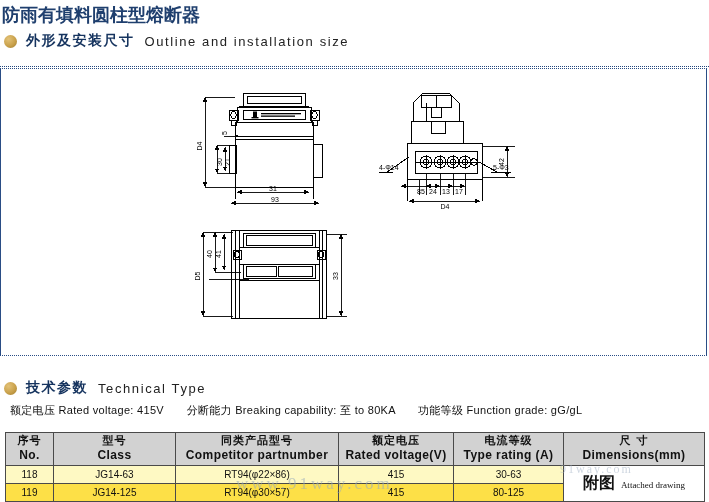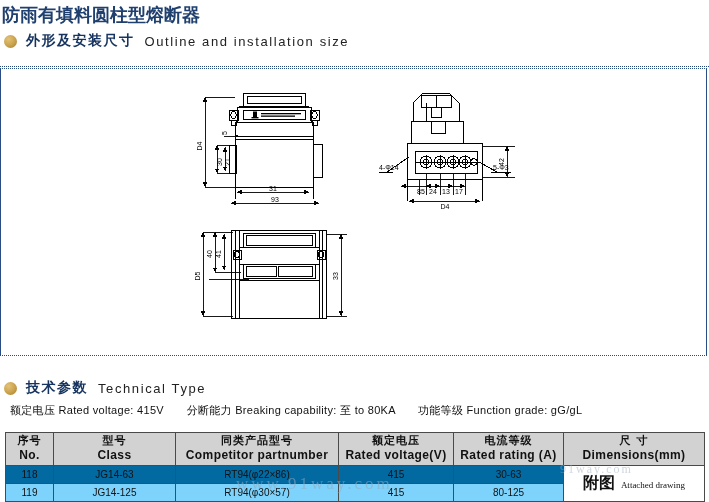--- a/index.html
+++ b/index.html
@@ -82,22 +82,22 @@
     border:1px solid #4a4a4a;
     text-align:center;vertical-align:middle;
     font-size:10px;color:#111;padding:0;
   }
   table.spec thead th{
     background:#d2d2d2;height:32px;line-height:1.15;
   }
   .th-cn{font-family:"DejaVu Sans",sans-serif;font-size:11px;display:block;letter-spacing:1px;}
   .th-en{font-size:12px;display:block;letter-spacing:0.4px;margin-top:1px;}
   table.spec tbody tr{height:18px;}
-  tr.row-alt td{background:#7dd3fc;}
-  tr.row-base td{background:#0369a1;}
+  tr.row-alt td{background:#fde047;}
+  tr.row-base td{background:#fef9c3;}
   td.dim-cell{background:#ffffff !important;}
   .dim-cn{font-family:"DejaVu Sans",sans-serif;font-size:16px;font-weight:bold;}
   .dim-en{font-size:9px;margin-left:6px;font-family:Liberation Serif, serif;}
 
   
   .wm{
     position:absolute;left:236px;top:474px;width:240px;height:26px;
     pointer-events:none;z-index:5;
     font-size:17px;color:rgba(150,170,190,0.55);
     letter-spacing:3px;font-family:"Liberation Serif",serif;
@@ -387,21 +387,21 @@
         <th>
           <span class="th-cn">同类产品型号</span>
           <span class="th-en">Competitor partnumber</span>
         </th>
         <th>
           <span class="th-cn">额定电压</span>
           <span class="th-en">Rated voltage(V)</span>
         </th>
         <th>
           <span class="th-cn">电流等级</span>
-          <span class="th-en">Rated rating (A)</span>
+          <span class="th-en">Type rating (A)</span>
         </th>
         <th>
           <span class="th-cn">尺  寸</span>
           <span class="th-en">Dimensions(mm)</span>
         </th>
       </tr>
     </thead>
     <tbody>
       <tr class="row-base">
         <td>118</td>

